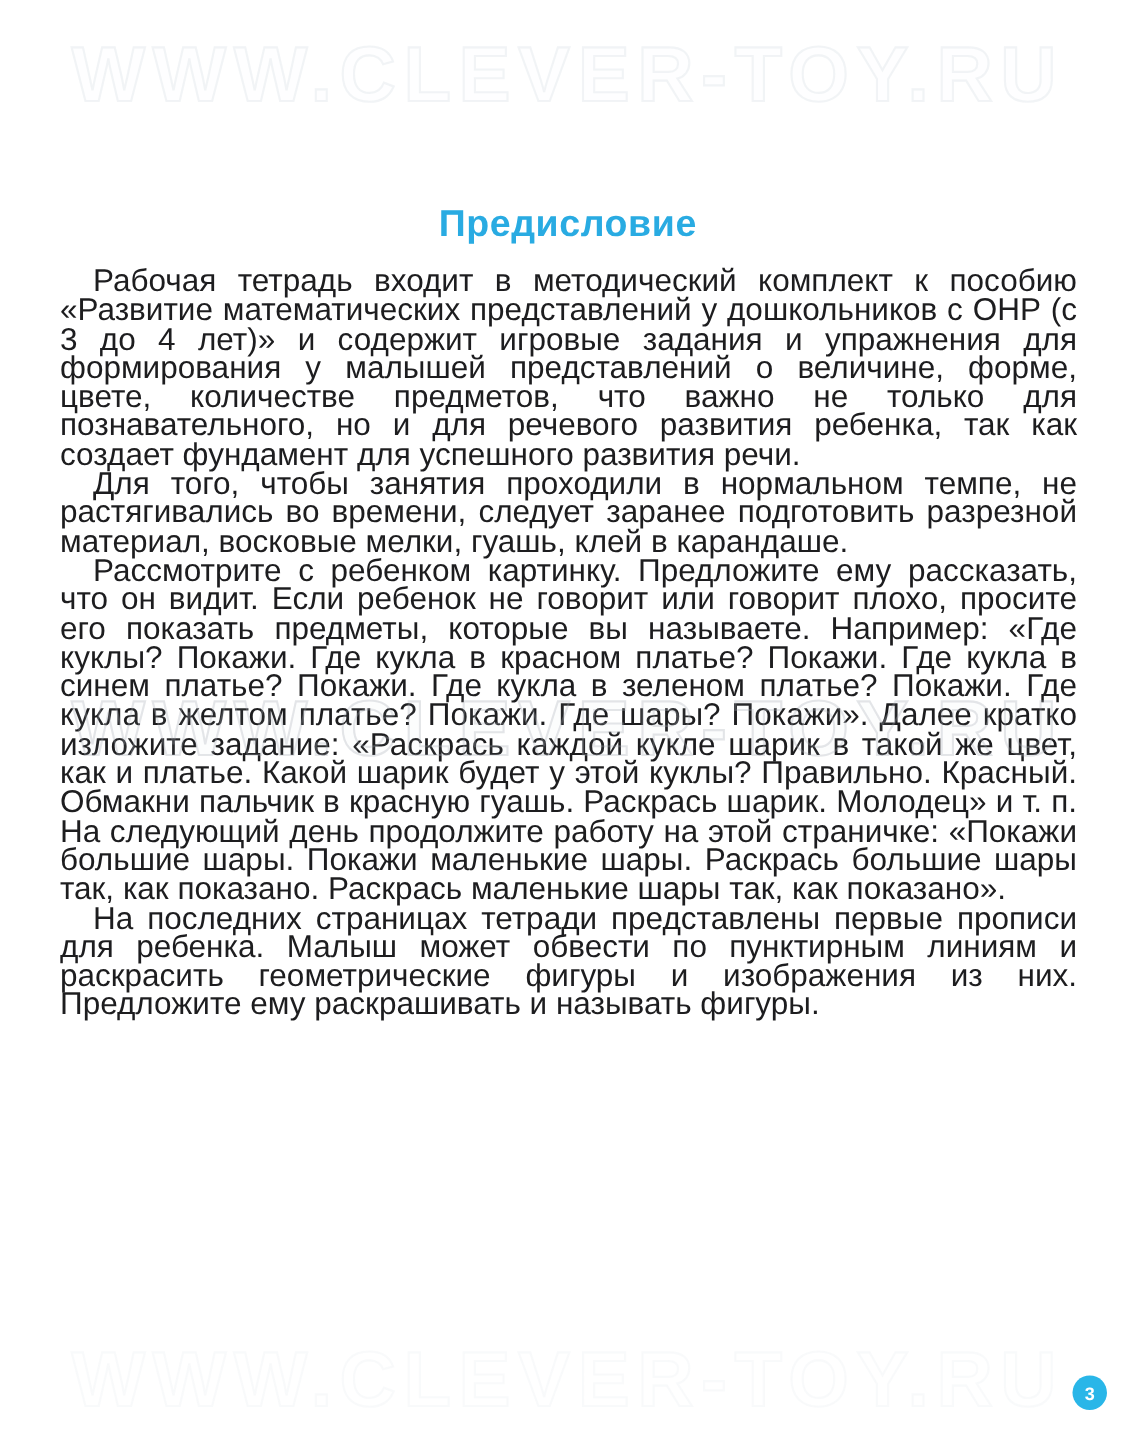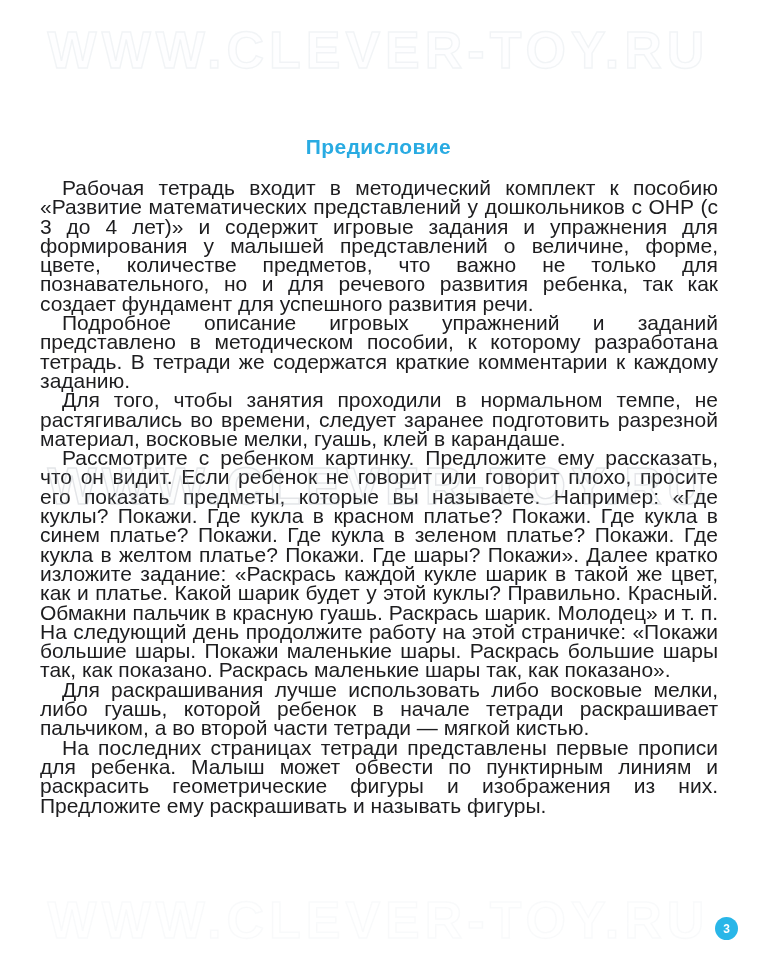--- a/index.html
+++ b/index.html
@@ -2,21 +2,21 @@
 <html><head>
 <meta charset="utf-8">
 <style>
   html,body{margin:0;padding:0;background:#ffffff;}
   .page{
     position:relative;width:757px;height:960px;background:#ffffff;
     overflow:hidden;font-family:"Liberation Sans",sans-serif;
   }
   .title{
     position:absolute;top:135px;left:0;right:0;margin:0;
-    text-align:center;color:#29abe2;font-size:21px;font-weight:bold;
+    text-align:center;color:#29abe2;font-size:25px;font-weight:bold;
     letter-spacing:0.4px;
   }
   .body{
     position:absolute;top:178px;left:40px;width:678px;
     color:#1d1d1f;font-size:21px;line-height:19.3px;text-align:justify;
   }
   .para{margin:0;text-indent:22px;}
   .closing{margin-top:15px;}
   .wm{
     position:absolute;left:50%;transform:translateX(-50%);
@@ -41,24 +41,22 @@
 
 <div class="page">
 
   <div class="wm wm-top">www.clever-toy.ru</div>
 
   <h1 class="title">Предисловие</h1>
 
   <div class="body">
     <div>
         <p class="para">Рабочая тетрадь входит в методический комплект к пособию «Развитие математических представлений у дошкольников с ОНР (с 3 до 4 лет)» и содержит игровые задания и упражнения для формирования у малышей представлений о величине, форме, цвете, количестве предметов, что важно не только для познавательного, но и для речевого развития ребенка, так как создает фундамент для успешного развития речи.</p>
-        <p class="para">Подробное описание игровых упражнений и заданий представлено в методическом пособии, к которому разработана тетрадь. В тетради же содержатся краткие комментарии к каждому заданию.</p>
         <p class="para">Для того, чтобы занятия проходили в нормальном темпе, не растягивались во времени, следует заранее подготовить разрезной материал, восковые мелки, гуашь, клей в карандаше.</p>
         <p class="para">Рассмотрите с ребенком картинку. Предложите ему рассказать, что он видит. Если ребенок не говорит или говорит плохо, просите его показать предметы, которые вы называете. Например: «Где куклы? Покажи. Где кукла в красном платье? Покажи. Где кукла в синем платье? Покажи. Где кукла в зеленом платье? Покажи. Где кукла в желтом платье? Покажи. Где шары? Покажи». Далее кратко изложите задание: «Раскрась каждой кукле шарик в такой же цвет, как и платье. Какой шарик будет у этой куклы? Правильно. Красный. Обмакни пальчик в красную гуашь. Раскрась шарик. Молодец» и т. п. На следующий день продолжите работу на этой страничке: «Покажи большие шары. Покажи маленькие шары. Раскрась большие шары так, как показано. Раскрась маленькие шары так, как показано».</p>
-        <p class="para">Для раскрашивания лучше использовать либо восковые мелки, либо гуашь, которой ребенок в начале тетради раскрашивает пальчиком, а во второй части тетради — мягкой кистью.</p>
         <p class="para">На последних страницах тетради представлены первые прописи для ребенка. Малыш может обвести по пунктирным линиям и раскрасить геометрические фигуры и изображения из них. Предложите ему раскрашивать и называть фигуры.</p>
       </div>
   </div>
 
   <div class="wm wm-mid">www.clever-toy.ru</div>
 
   <div class="wm wm-bot">www.clever-toy.ru</div>
 
   <div class="page-badge">3</div>
 

